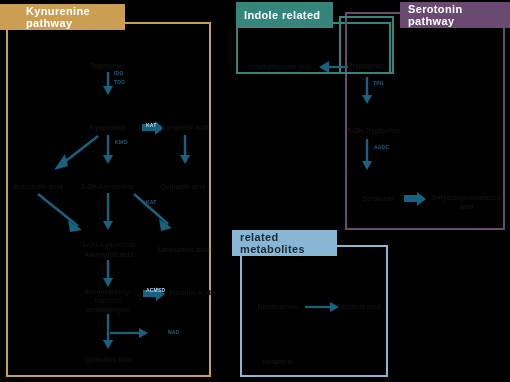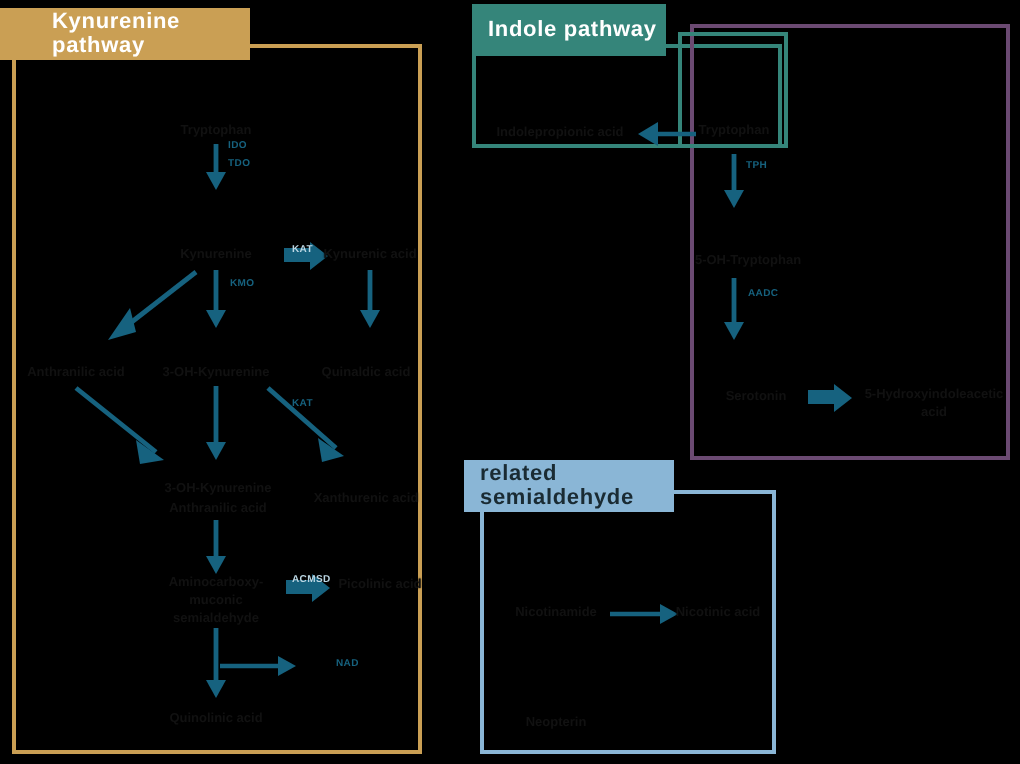--- a/index.html
+++ b/index.html
@@ -52,24 +52,27 @@
   <div class="frame frame-kyn"></div>
   <div class="frame frame-indole"></div>
   <div class="frame frame-sero"></div>
   <div class="frame frame-trp"></div>
   <div class="frame frame-rel"></div>
 
   <div class="hdr hdr-kyn">
     <span>Kynurenine pathway</span>
   </div>
   <div class="hdr hdr-indole">
-    <span>Indole pathway</span>
+    <span>Indole related</span>
+  </div>
+  <div class="hdr hdr-sero">
+    <span>Serotonin pathway</span>
   </div>
   <div class="hdr hdr-rel">
-    <span>related semialdehyde</span>
+    <span>related metabolites</span>
   </div>
 
   <div class="met" style="left:78px;top:62px;width:60px;">Tryptophan</div>
 
   <div class="arr" style="left:100px;top:71px;">
     <svg width="30" height="26" viewBox="0 0 30 26">
       <line x1="8" y1="1" x2="8" y2="16" stroke="#16627f" stroke-width="2.4"></line>
       <polygon points="3,15 13,15 8,24" fill="#16627f"></polygon>
     </svg>
   </div>

